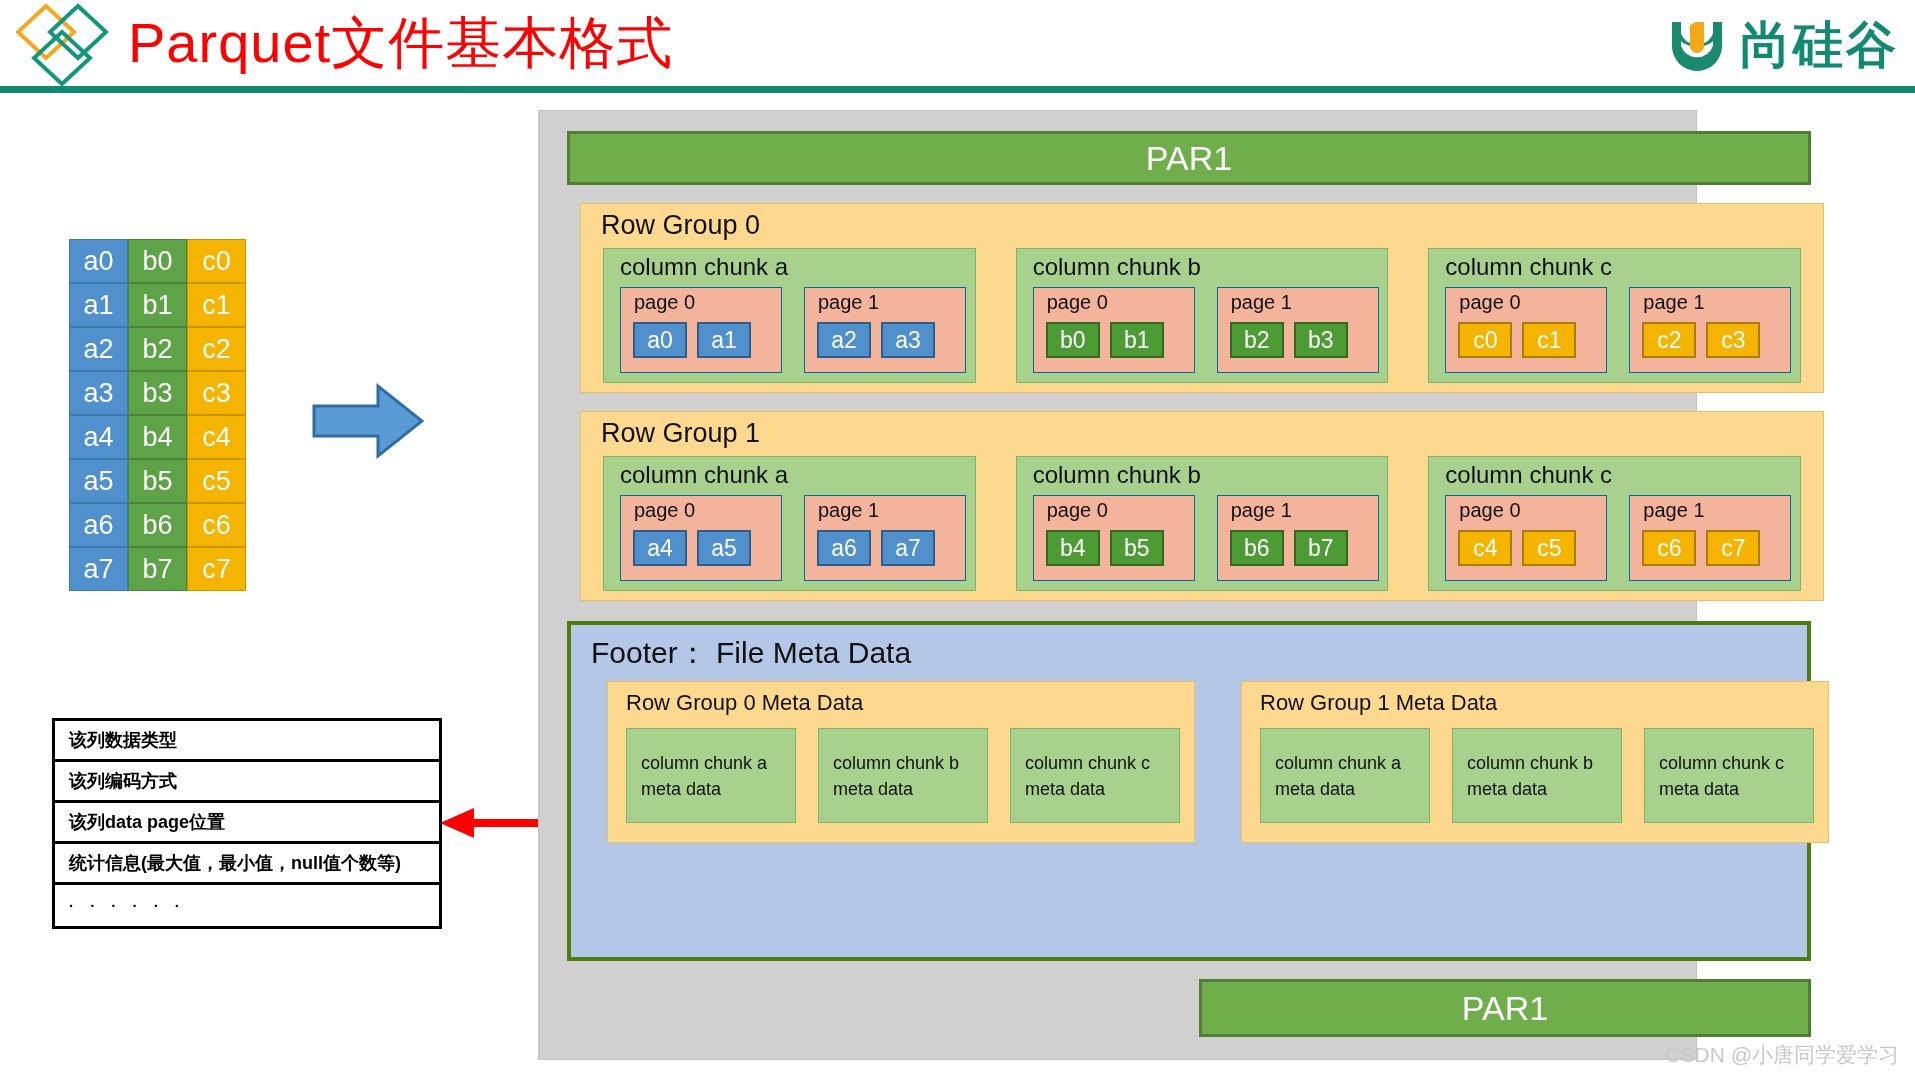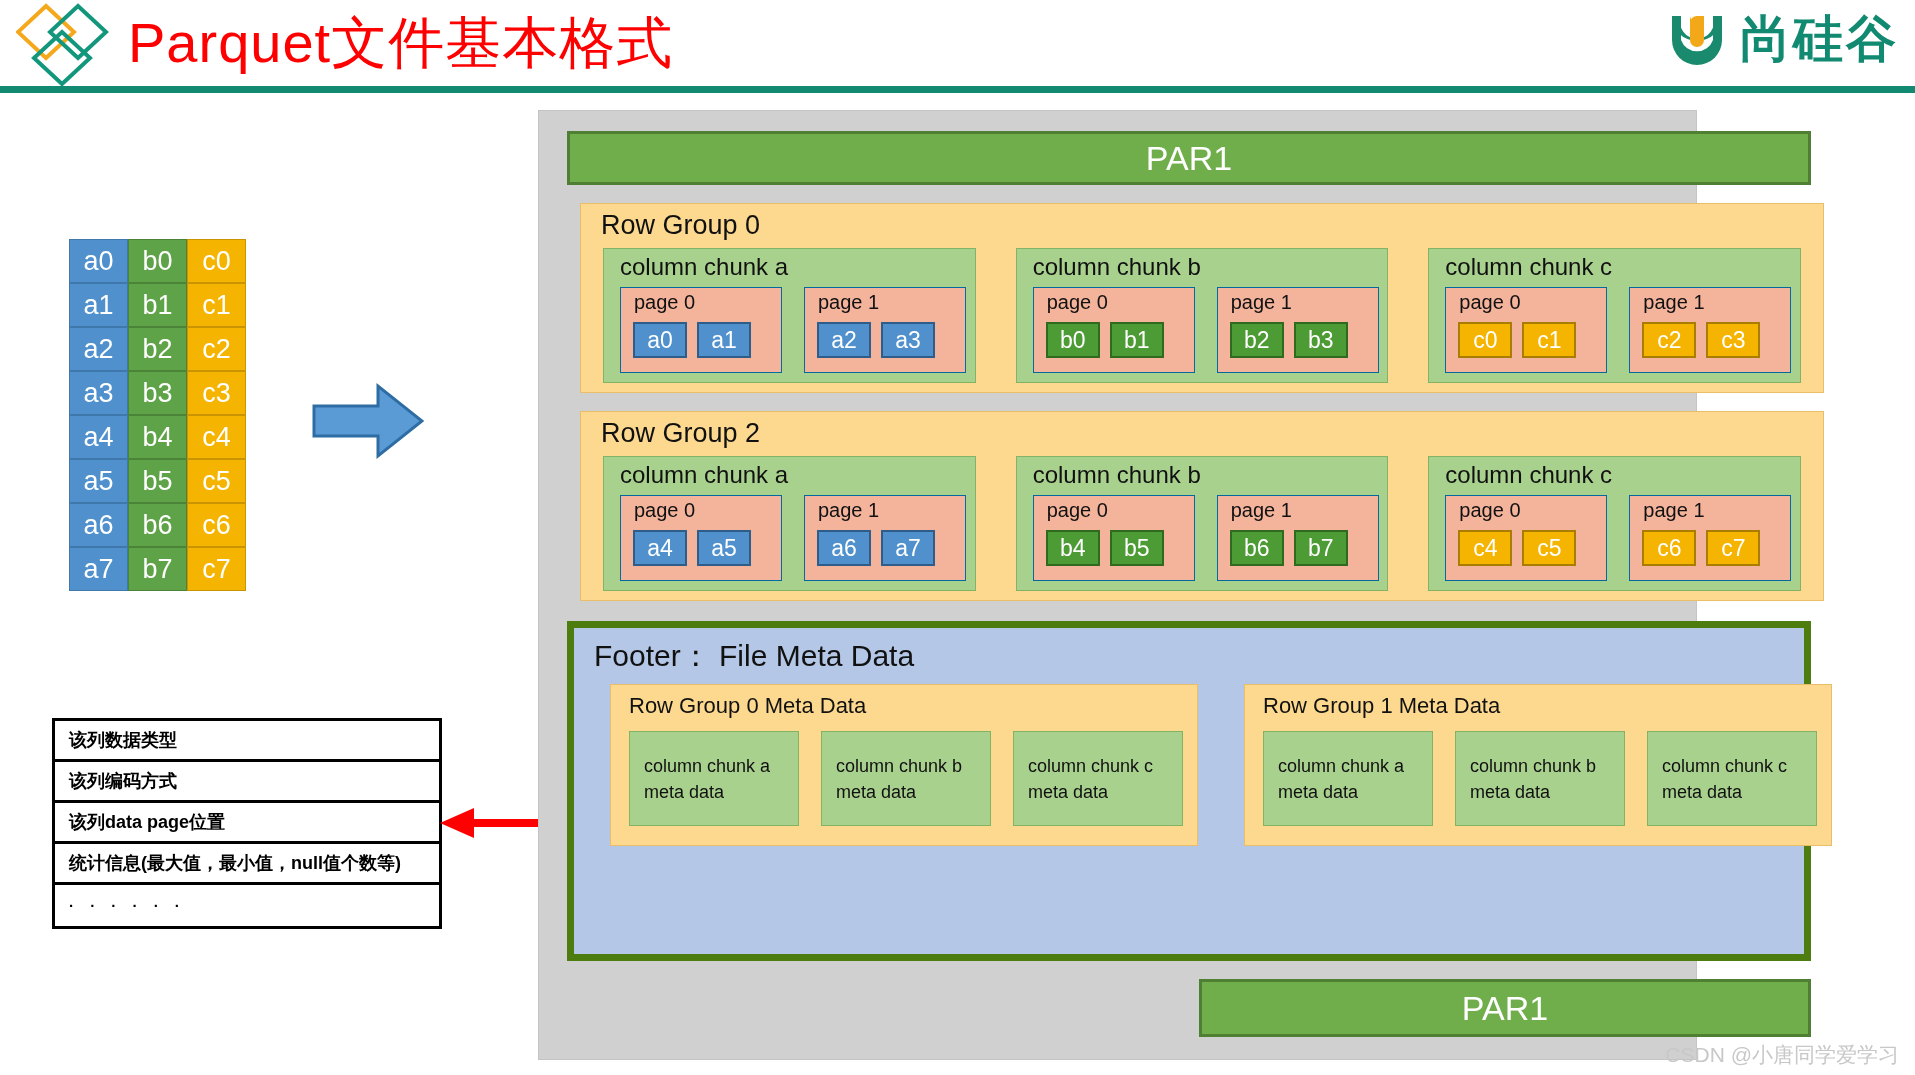--- a/index.html
+++ b/index.html
@@ -40,21 +40,21 @@
     color: #ff0000;
     letter-spacing: 1px;
     white-space: nowrap;
     line-height: 78px;
   }
   #brand {
     position: absolute;
     right: 16px; top: 8px;
     height: 68px;
     display: flex;
-    align-items: flex-start;
+    align-items: flex-end;
     gap: 12px;
   }
   #brand-mark {
     width: 62px; height: 62px;
   }
   #brand-text {
     font-size: 50px;
     font-weight: bold;
     color: #128a72;
     letter-spacing: 3px;
@@ -223,21 +223,21 @@
   .val-a { background: #4F90CD; border: 2px solid #2e5d8a; }
   .val-b { background: #4C9B34; border: 2px solid #2f6a1e; }
   .val-c { background: #F5B400; border: 2px solid #a87d00; }
 
   
   #footer-block {
     position: absolute;
     left: 28px; top: 510px;
     width: 1244px; height: 340px;
     background: #B4C7E7;
-    border: 7px solid #4d7c0f;
+    border: 4px solid #4d7c0f;
     box-sizing: border-box;
   }
   #footer-title {
     position: absolute;
     left: 20px; top: 8px;
     font-size: 30px;
     color: #111111;
     white-space: nowrap;
   }
   #footer-groups {
@@ -424,21 +424,21 @@
                 <div class="val-cell val-c">c2</div>
                 <div class="val-cell val-c">c3</div>
               </div>
             </div>
           </div>
         </div>
       </div>
   </div>
 
   <div id="row-group-1" class="row-group">
-    <div class="row-group-title">Row Group 2</div>
+    <div class="row-group-title">Row Group 1</div>
     <div class="chunks-row">
         <div class="column-chunk">
           <div class="chunk-title">column chunk a</div>
           <div class="pages-row">
             <div class="page-box">
               <div class="page-title">page 0</div>
               <div class="vals-row">
                 <div class="val-cell val-a">a4</div>
                 <div class="val-cell val-a">a5</div>
               </div>

